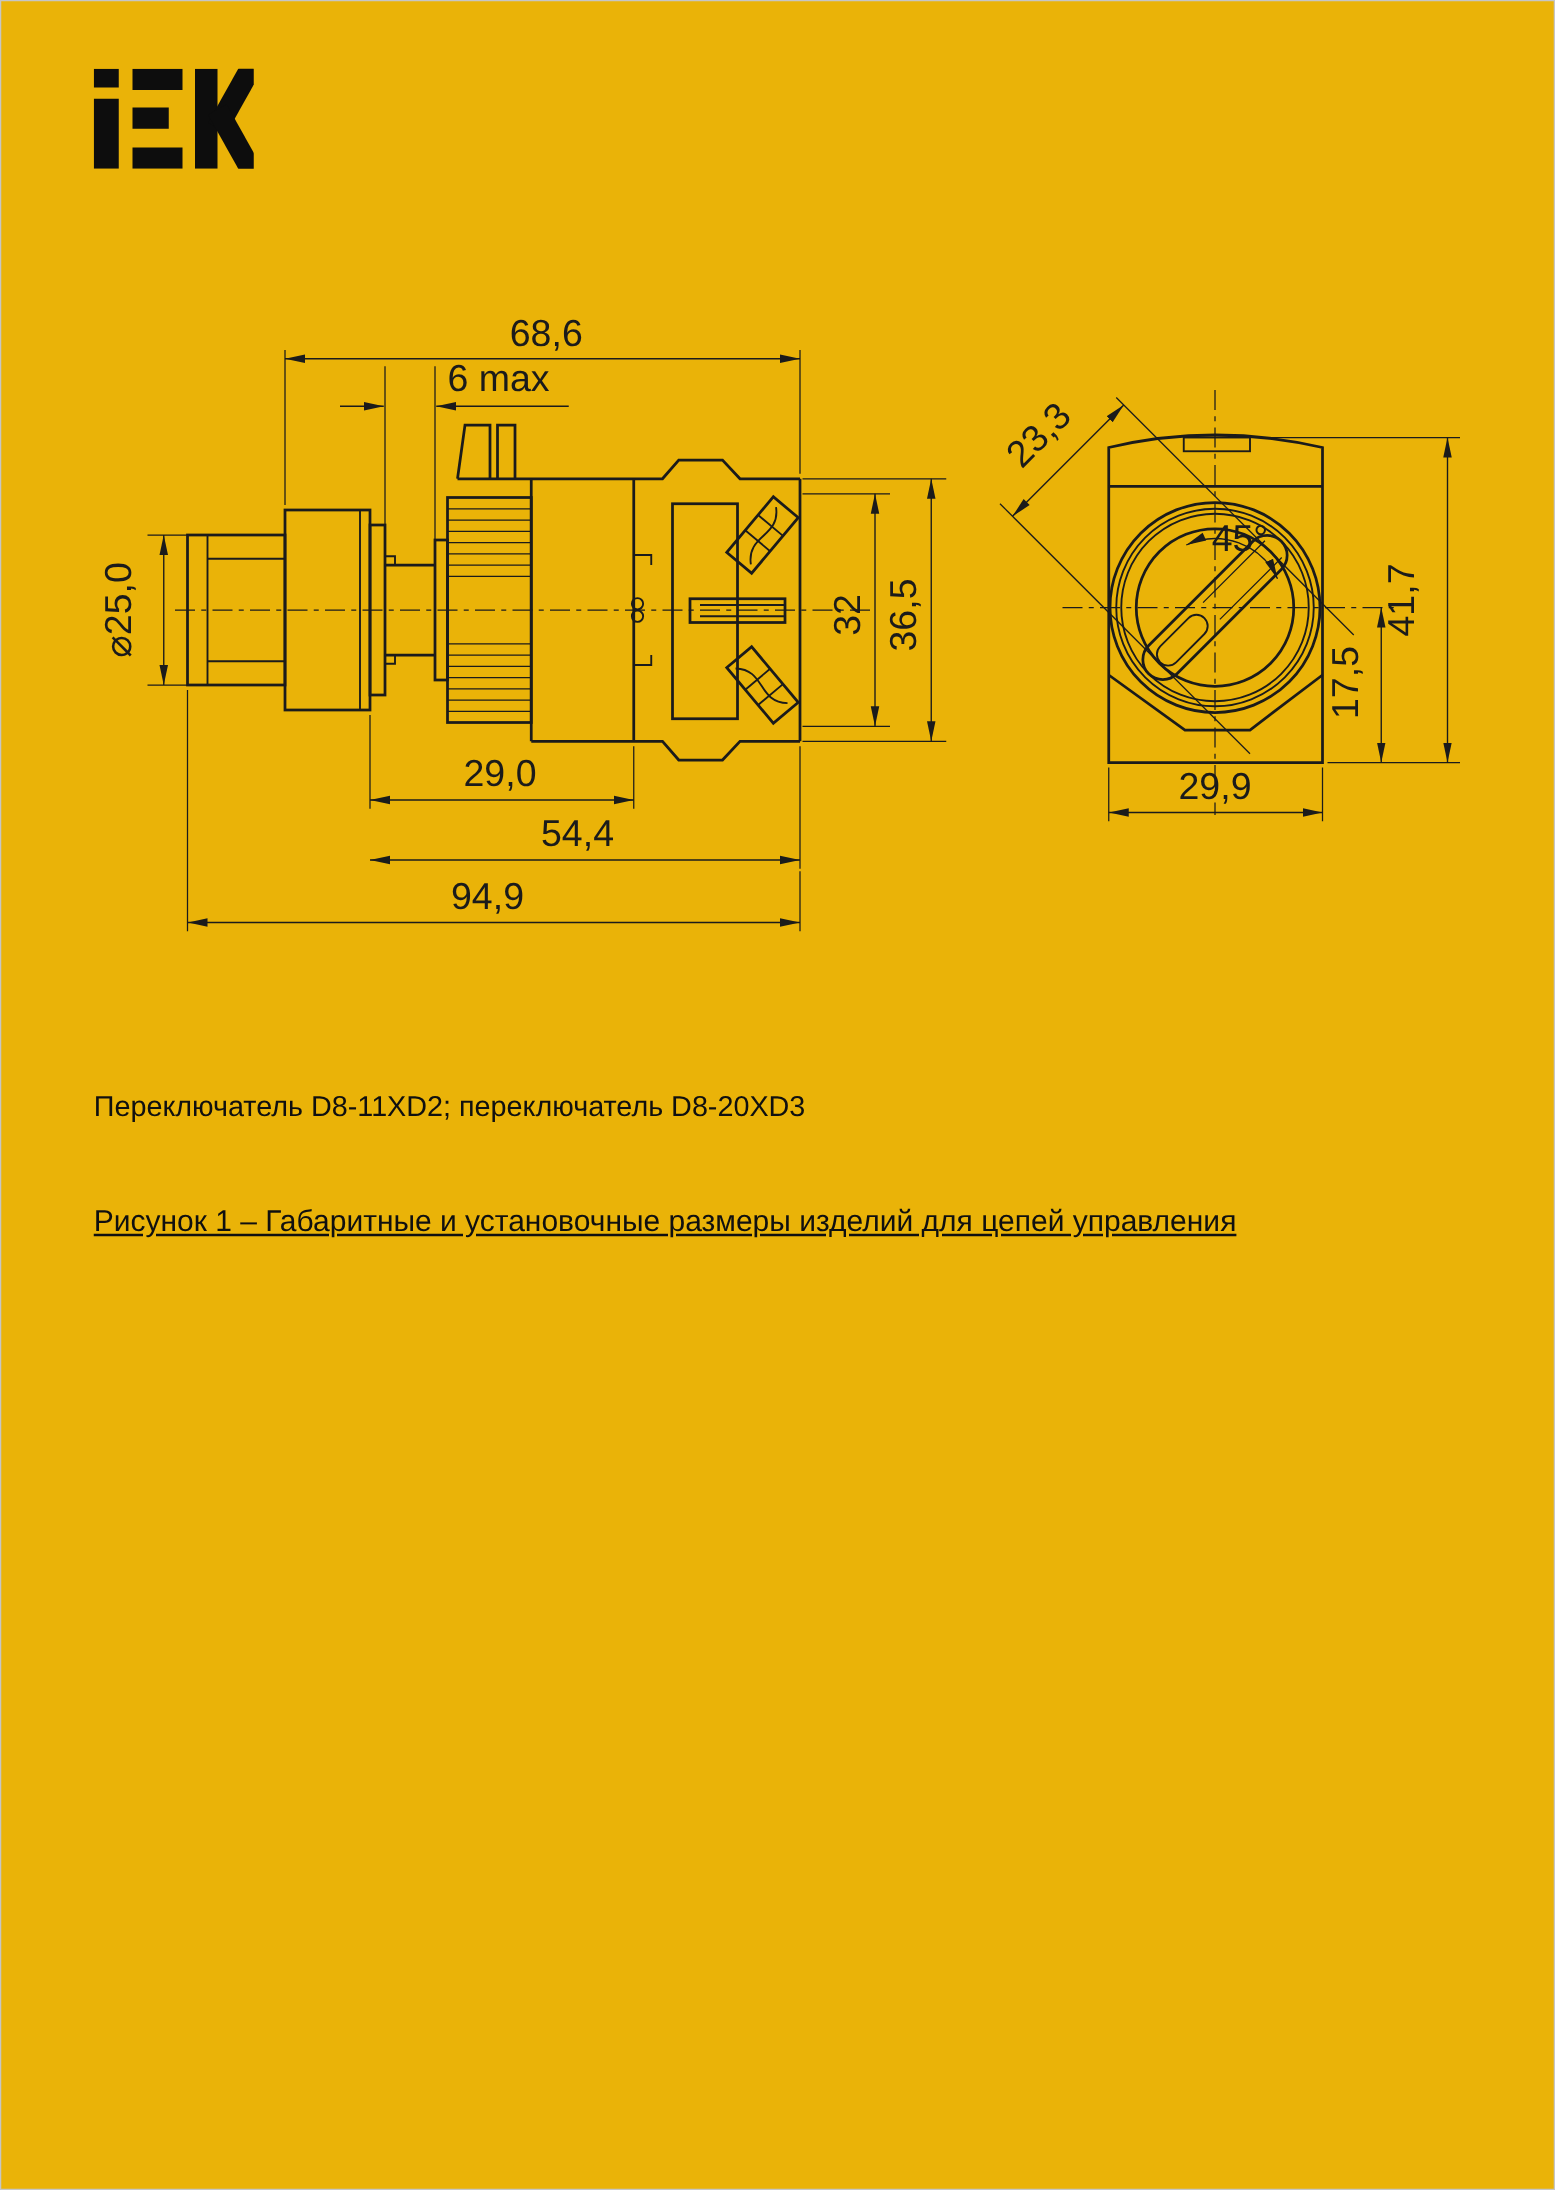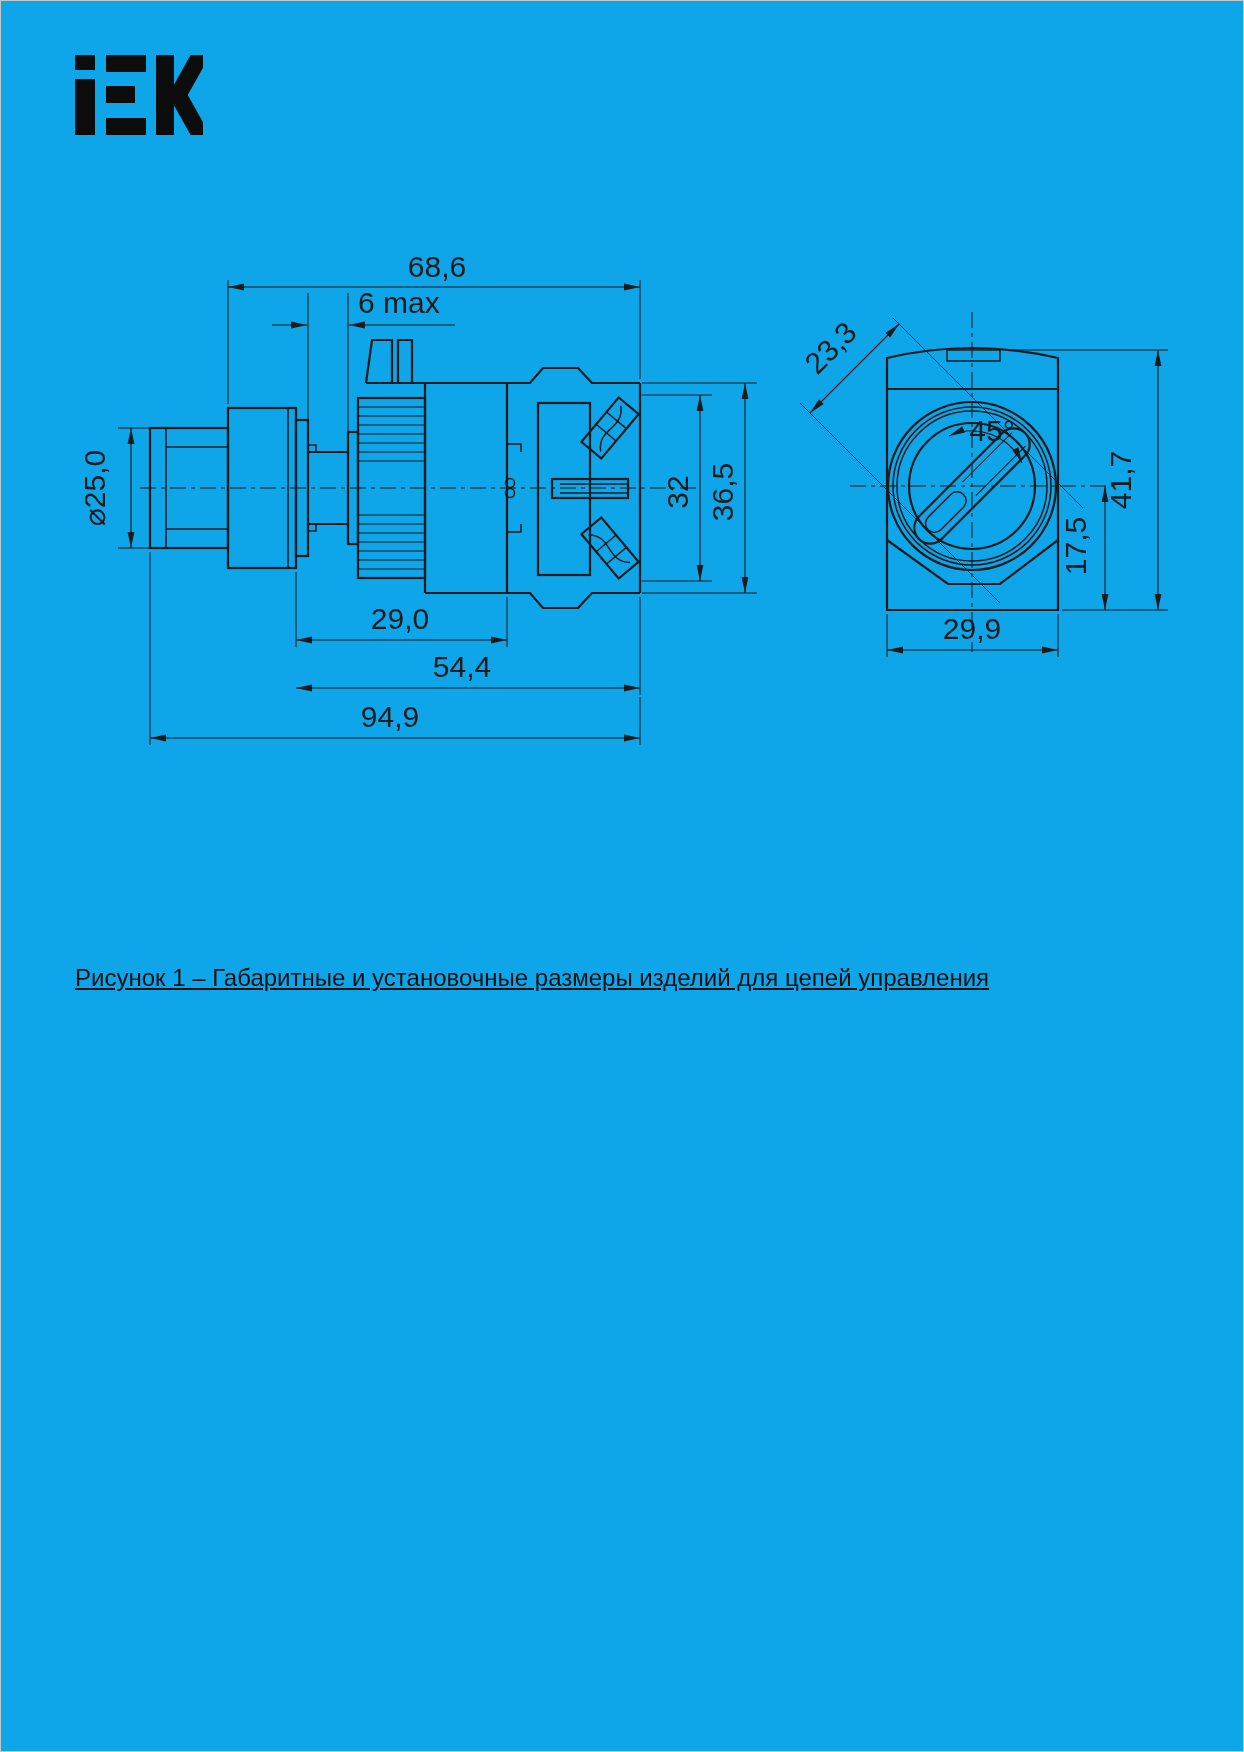--- a/index.html
+++ b/index.html
@@ -1,20 +1,20 @@
 <!DOCTYPE html>
 <html><head>
 <meta charset="utf-8">
 <style>
   html,body{margin:0;padding:0;background:#e8e8e8;}
   #page{
     position:relative;
     width:1244px;height:1752px;
     margin:0 auto;
-    background:#0ea5e9;
+    background:#eab308;
     box-shadow: inset 0 0 0 1px #c6c6c6;
     overflow:hidden;
     font-family:"Liberation Sans", sans-serif;
   }
   #logo{position:absolute;left:75px;top:55px;width:128px;height:80px;}
   #dwg{position:absolute;left:0;top:0;width:1244px;height:800px;}
 
   .ol{fill:none;stroke:#1b1b1b;stroke-width:2.2px;stroke-linejoin:miter;}
   .o2{fill:none;stroke:#1b1b1b;stroke-width:1.5px;}
   .thin{fill:none;stroke:#1b1b1b;stroke-width:1px;}
@@ -217,16 +217,17 @@
       </g>
 
       <g>
         <path class="thin" d="M887,614 V657 M1058,614 V657"></path>
         <path class="dim-line" d="M887,650 H1058"></path>
         <text class="dim" x="972" y="639" text-anchor="middle">29,9</text>
       </g>
     </g>
   </svg>
 
+  <div id="caption-products" class="caption">Переключатель D8-11XD2; переключатель D8-20XD3</div>
 
   <div id="caption-figure" class="caption">Рисунок 1 – Габаритные и установочные размеры изделий для цепей управления</div>
 
 </div>
 
 </body></html>

